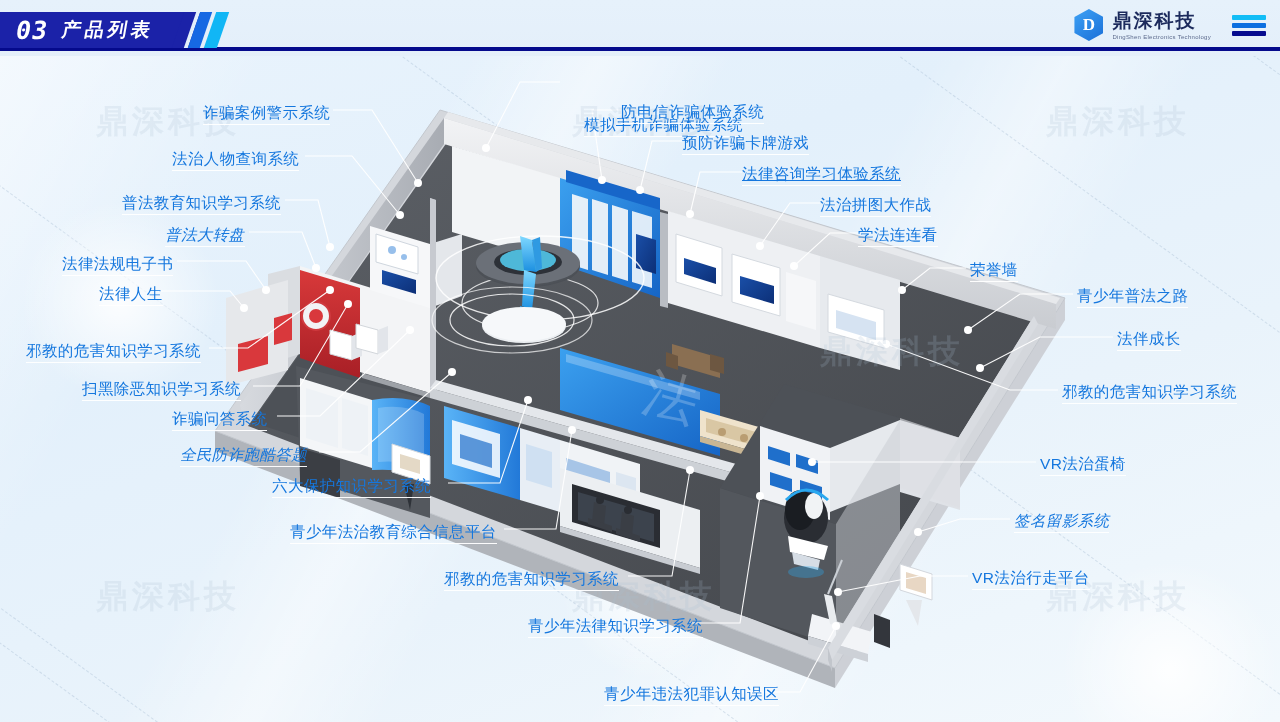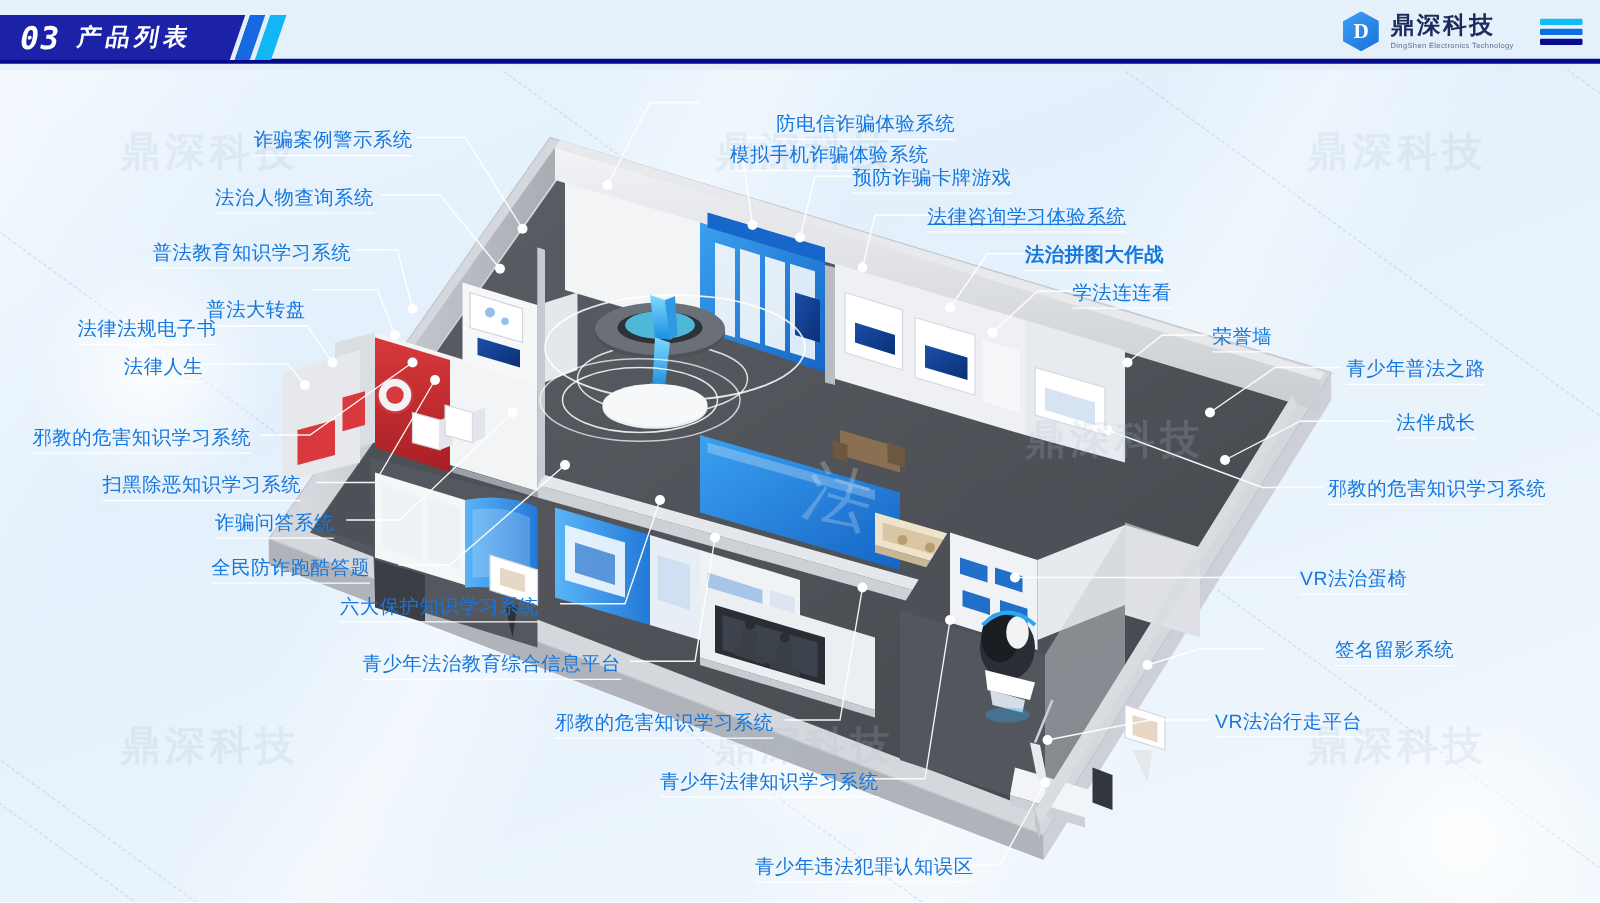--- a/index.html
+++ b/index.html
@@ -450,47 +450,47 @@
   <div class="wm" style="left:1046px;top:100px;">鼎深科技</div>
   <div class="wm" style="left:820px; top:330px;">鼎深科技</div>
   <div class="wm" style="left:96px;  top:575px;">鼎深科技</div>
   <div class="wm" style="left:572px; top:575px;">鼎深科技</div>
   <div class="wm" style="left:1046px;top:575px;">鼎深科技</div>
 
   <div id="labels-left">
       <div class="lbl" style="left: 203px; top: 105px; color: rgb(21, 119, 222);">诈骗案例警示系统</div>
       <div class="lbl" style="left: 172px; top: 151px; color: rgb(21, 119, 222);">法治人物查询系统</div>
       <div class="lbl" style="left: 122px; top: 195px; color: rgb(21, 119, 222);">普法教育知识学习系统</div>
-      <div class="lbl" style="left: 165px; top: 241px; color: rgb(21, 119, 222);">普法大转盘</div>
+      <div class="lbl" style="left: 165px; top: 227px; color: rgb(21, 119, 222); font-style: italic;">普法大转盘</div>
       <div class="lbl" style="left: 62px; top: 256px; color: rgb(21, 119, 222);">法律法规电子书</div>
       <div class="lbl" style="left: 99px; top: 286px; color: rgb(21, 119, 222);">法律人生</div>
       <div class="lbl" style="left: 26px; top: 343px; color: rgb(21, 119, 222);">邪教的危害知识学习系统</div>
       <div class="lbl" style="left: 82px; top: 381px; color: rgb(21, 119, 222);">扫黑除恶知识学习系统</div>
       <div class="lbl" style="left: 172px; top: 411px; color: rgb(21, 119, 222);">诈骗问答系统</div>
-      <div class="lbl" style="left: 169px; top: 447px; color: rgb(21, 119, 222);">全民防诈跑酷答题</div>
+      <div class="lbl" style="left: 180px; top: 447px; color: rgb(21, 119, 222); font-style: italic;">全民防诈跑酷答题</div>
       <div class="lbl" style="left: 272px; top: 478px; color: rgb(21, 119, 222);">六大保护知识学习系统</div>
       <div class="lbl" style="left: 290px; top: 524px; color: rgb(21, 119, 222);">青少年法治教育综合信息平台</div>
       <div class="lbl" style="left: 444px; top: 571px; color: rgb(21, 119, 222);">邪教的危害知识学习系统</div>
       <div class="lbl" style="left: 528px; top: 618px; color: rgb(21, 119, 222);">青少年法律知识学习系统</div>
     </div>
   <div id="labels-top">
       <div class="lbl" style="left: 584px; top: 76px; color: rgb(21, 119, 222); margin-top: 41px;">模拟手机诈骗体验系统</div>
-      <div class="lbl" style="left: 621px; top: 92px; color: rgb(21, 119, 222);">防电信诈骗体验系统</div>
+      <div class="lbl" style="left: 621px; top: 104px; color: rgb(21, 119, 222);">防电信诈骗体验系统</div>
       <div class="lbl" style="left: 682px; top: 135px; color: rgb(21, 119, 222);">预防诈骗卡牌游戏</div>
       <div class="lbl" style="left: 742px; top: 166px; color: rgb(21, 119, 222); text-decoration: underline;">法律咨询学习体验系统</div>
-      <div class="lbl" style="left: 820px; top: 197px; color: rgb(21, 119, 222); font-weight: bold;">法治拼图大作战</div>
+      <div class="lbl" style="left: 820px; top: 197px; color: rgb(21, 119, 222);">法治拼图大作战</div>
       <div class="lbl" style="left: 858px; top: 227px; color: rgb(21, 119, 222); text-align: center;">学法连连看</div>
     </div>
   <div id="labels-right">
       <div class="lbl" style="left: 970px; top: 262px; color: rgb(21, 119, 222);">荣誉墙</div>
       <div class="lbl" style="left: 1077px; top: 288px; color: rgb(21, 119, 222);">青少年普法之路</div>
       <div class="lbl" style="left: 1117px; top: 331px; color: rgb(21, 119, 222);">法伴成长</div>
       <div class="lbl" style="left: 1062px; top: 384px; color: rgb(21, 119, 222);">邪教的危害知识学习系统</div>
       <div class="lbl" style="left: 1040px; top: 456px; color: rgb(21, 119, 222);">VR法治蛋椅</div>
-      <div class="lbl" style="left: 1068px; top: 513px; color: rgb(21, 119, 222);">签名留影系统</div>
+      <div class="lbl" style="left: 1014px; top: 513px; color: rgb(21, 119, 222); font-style: italic;">签名留影系统</div>
       <div class="lbl" style="left: 972px; top: 570px; color: rgb(21, 119, 222);">VR法治行走平台</div>
     </div>
   <div id="labels-bottom">
       <div class="lbl" style="left: 604px; top: 686px; color: rgb(21, 119, 222);">青少年违法犯罪认知误区</div>
     </div>
 
   <div id="topbar">
     <div id="topline"></div>
 
     <div id="banner"></div>

